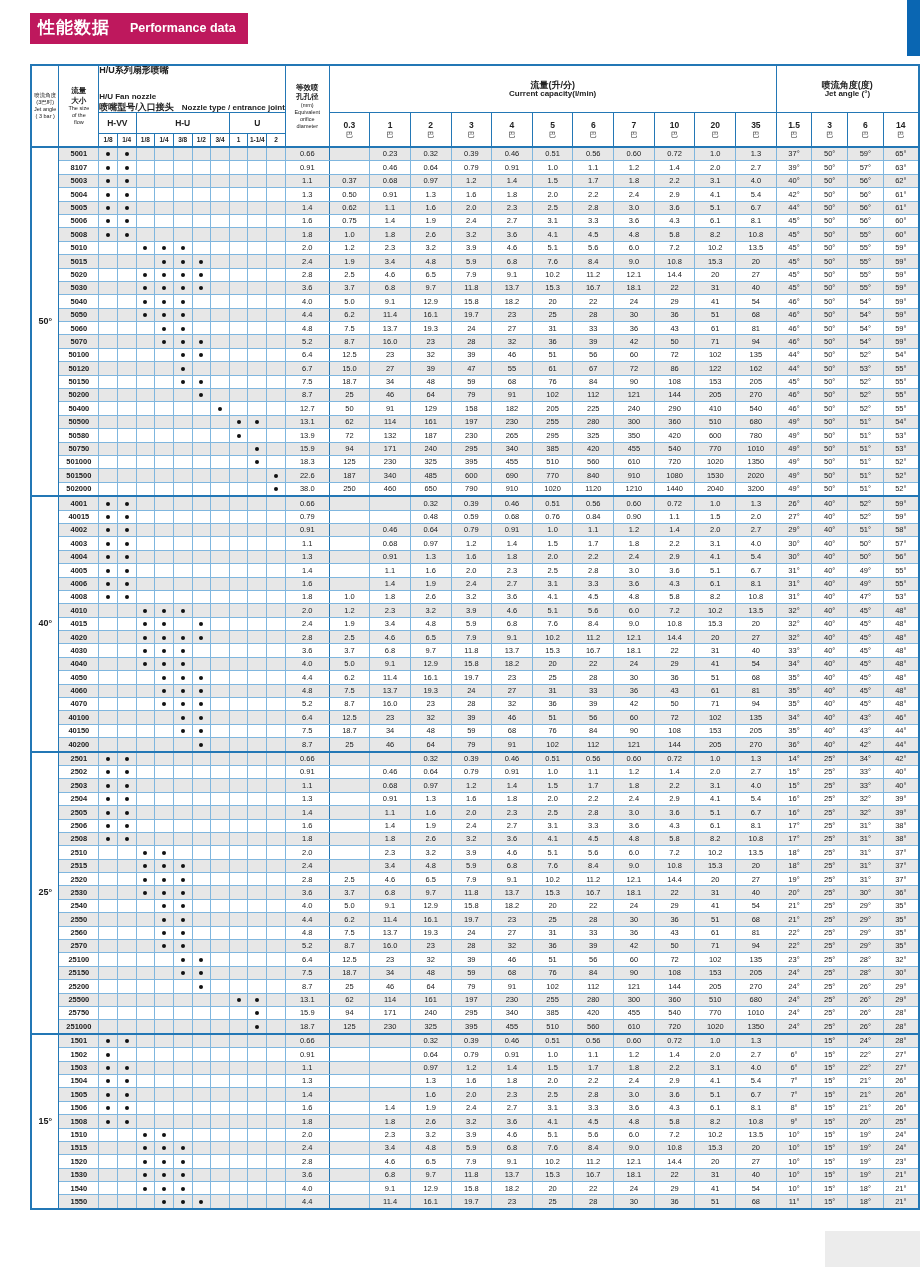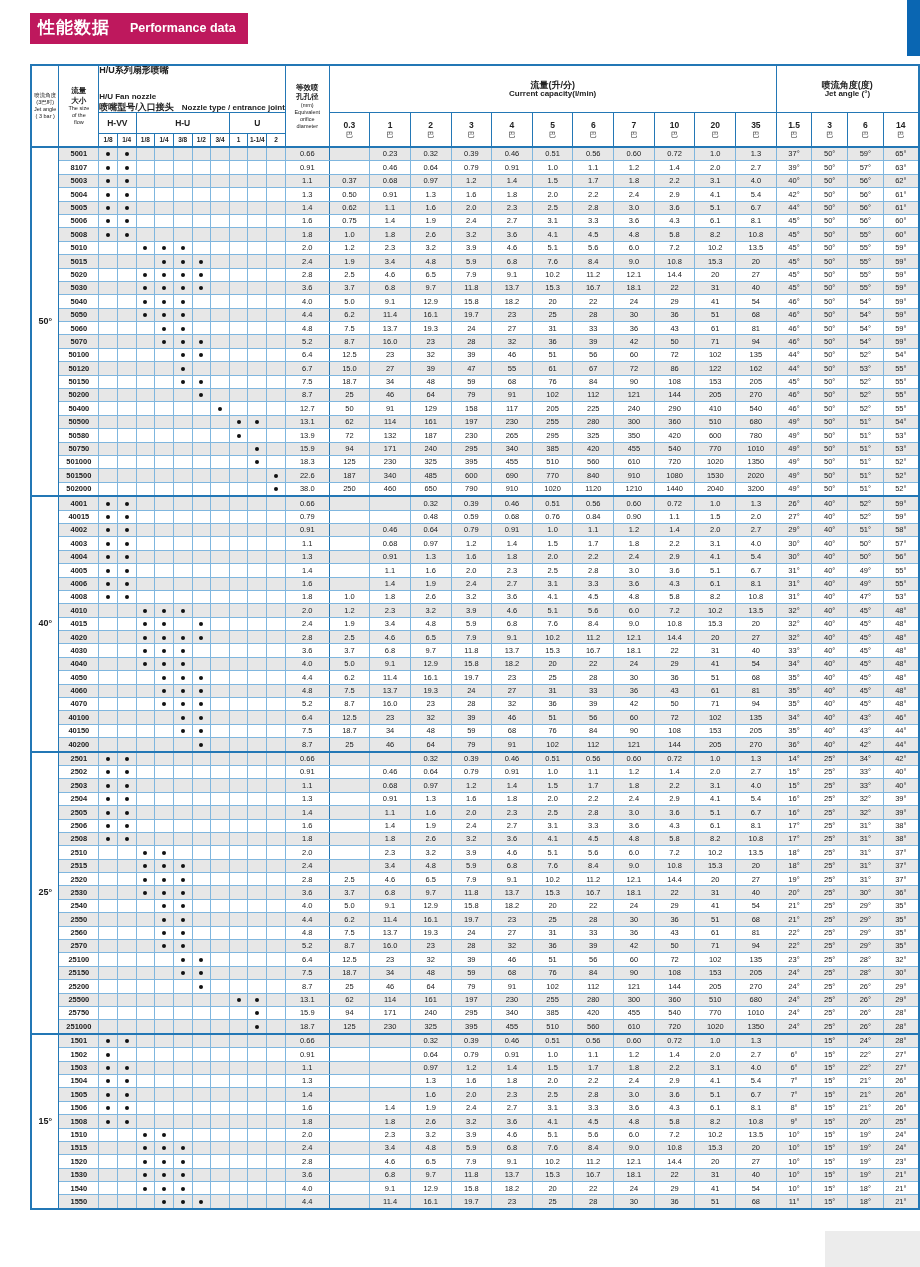--- a/index.html
+++ b/index.html
@@ -740,21 +740,21 @@
         <td class="dotc"></td>
         <td class="dotc"><span class="dot"></span></td>
         <td class="dotc"></td>
         <td class="dotc"></td>
         <td class="dotc"></td>
         <td class="diam bl br">12.7</td>
         <td class="cap">50</td>
         <td class="cap">91</td>
         <td class="cap">129</td>
         <td class="cap">158</td>
-        <td class="cap">117</td>
+        <td class="cap">182</td>
         <td class="cap">205</td>
         <td class="cap">225</td>
         <td class="cap">240</td>
         <td class="cap">290</td>
         <td class="cap">410</td>
         <td class="cap">540</td>
         <td class="ang bl">46°</td>
         <td class="ang">50°</td>
         <td class="ang">52°</td>
         <td class="ang">55°</td>

